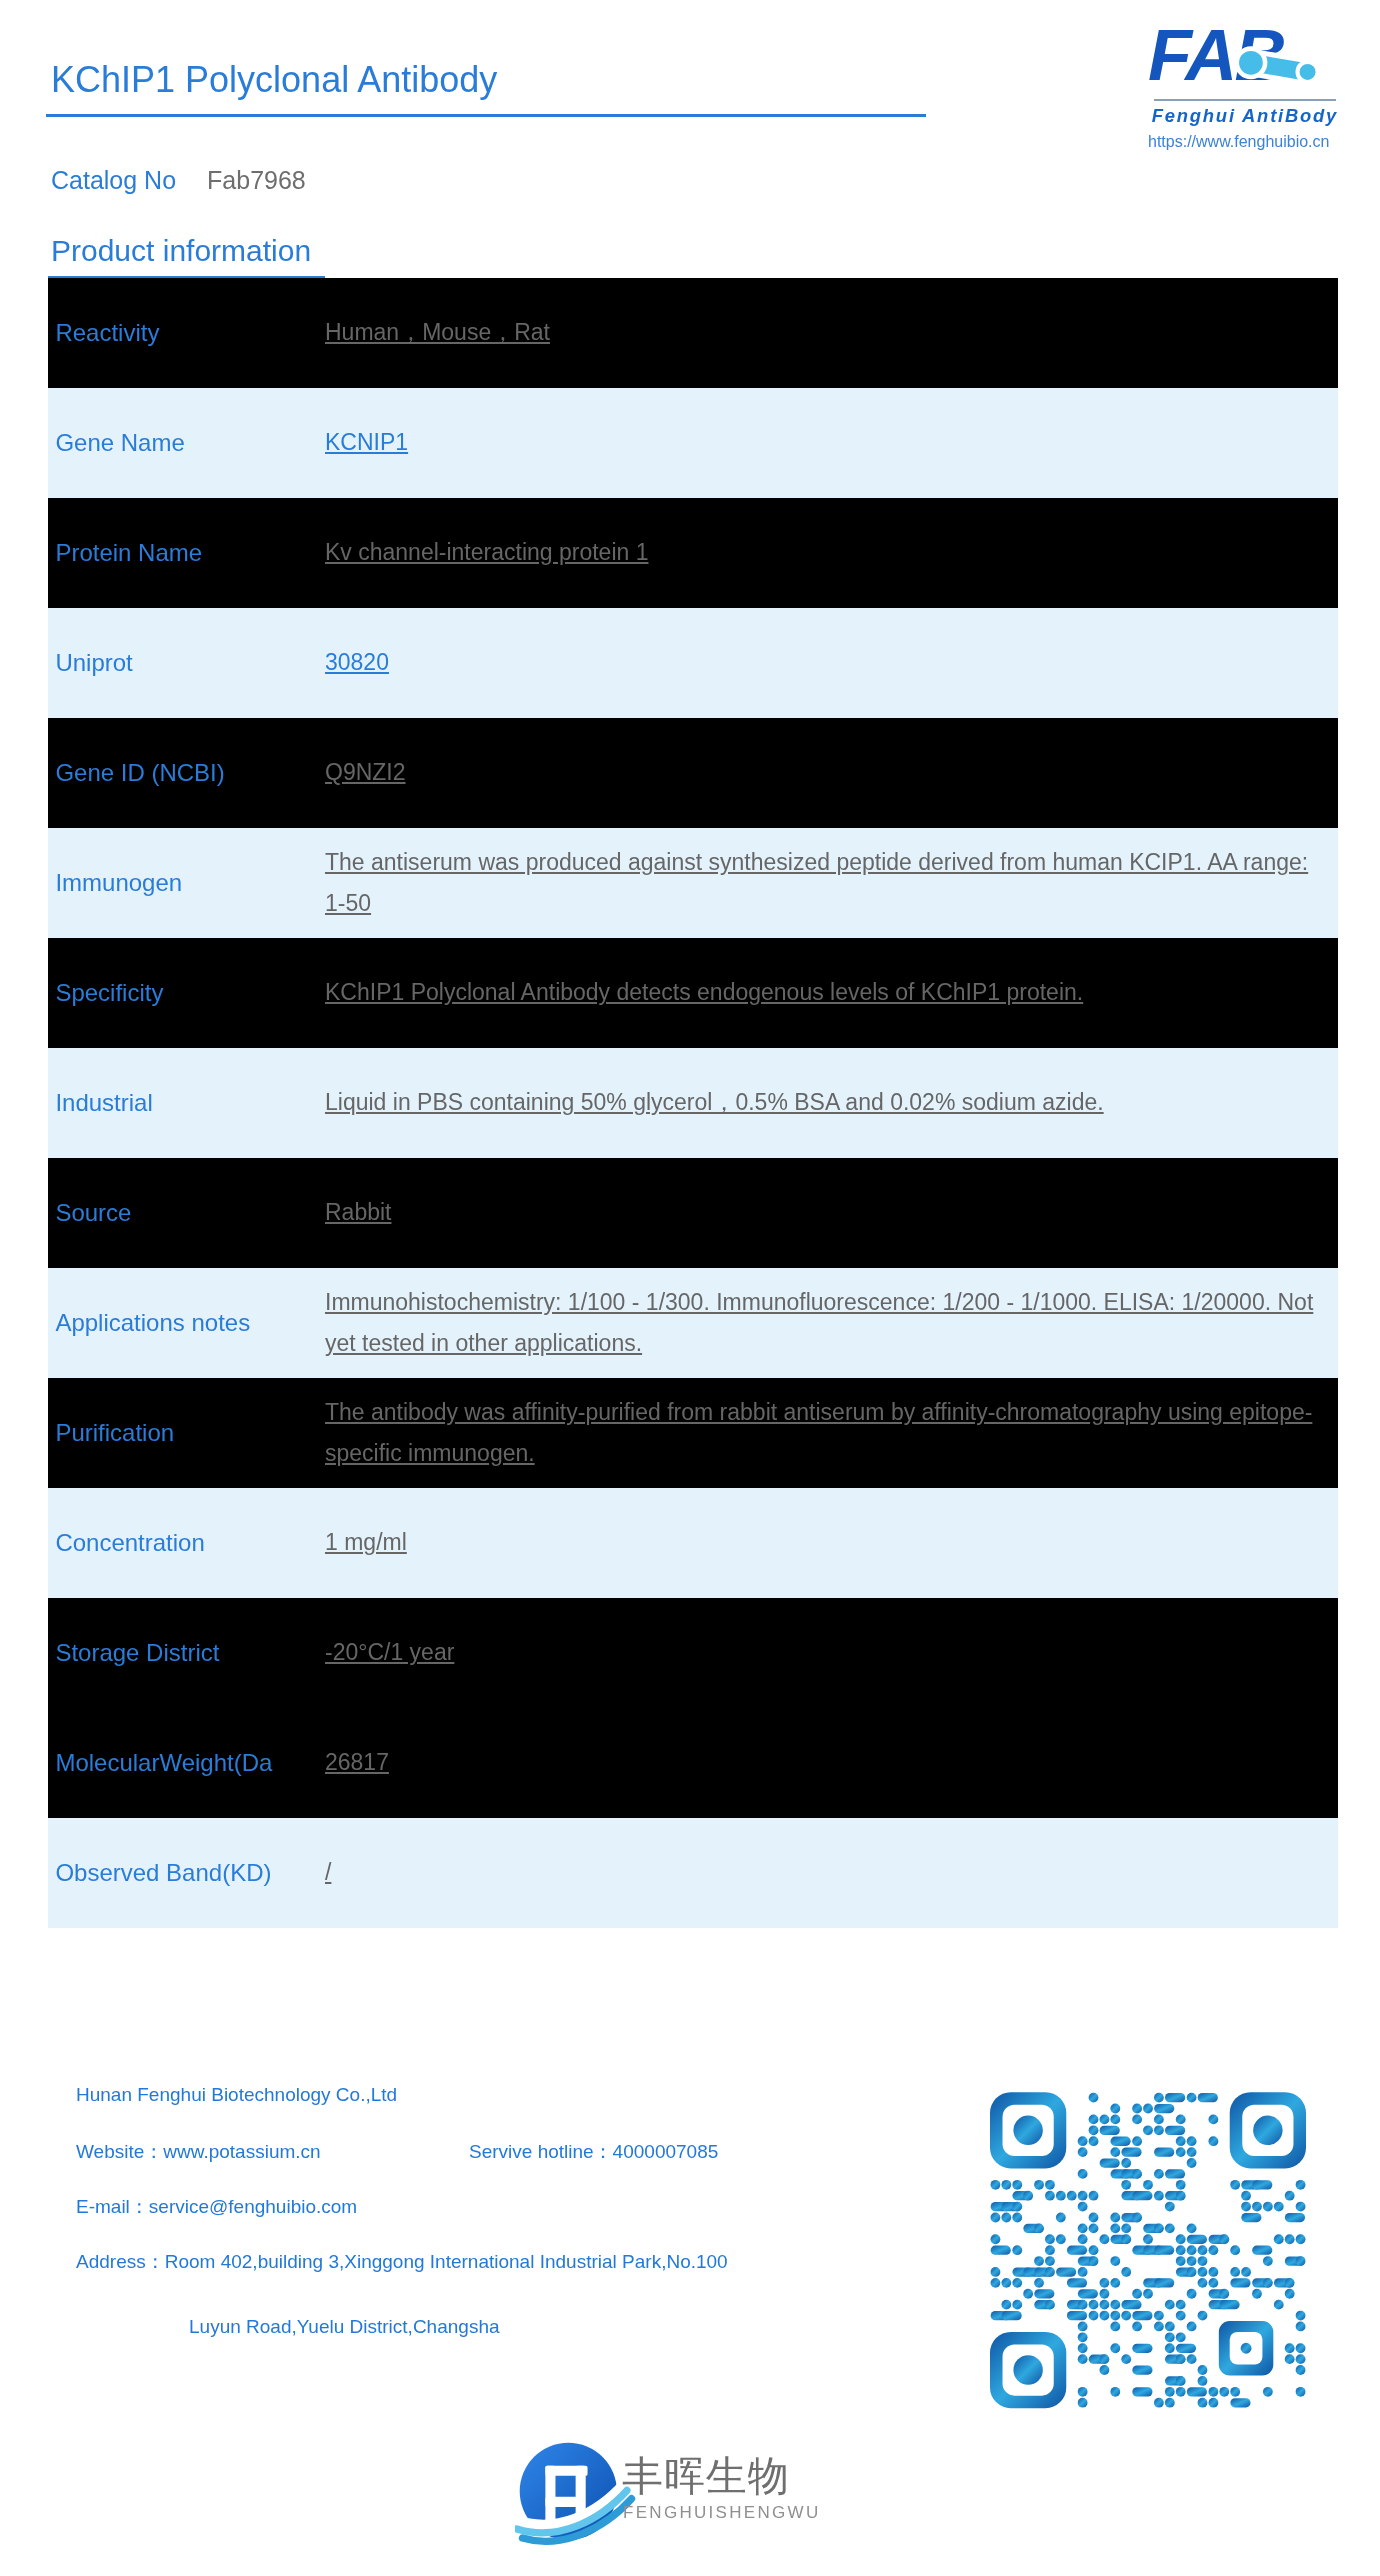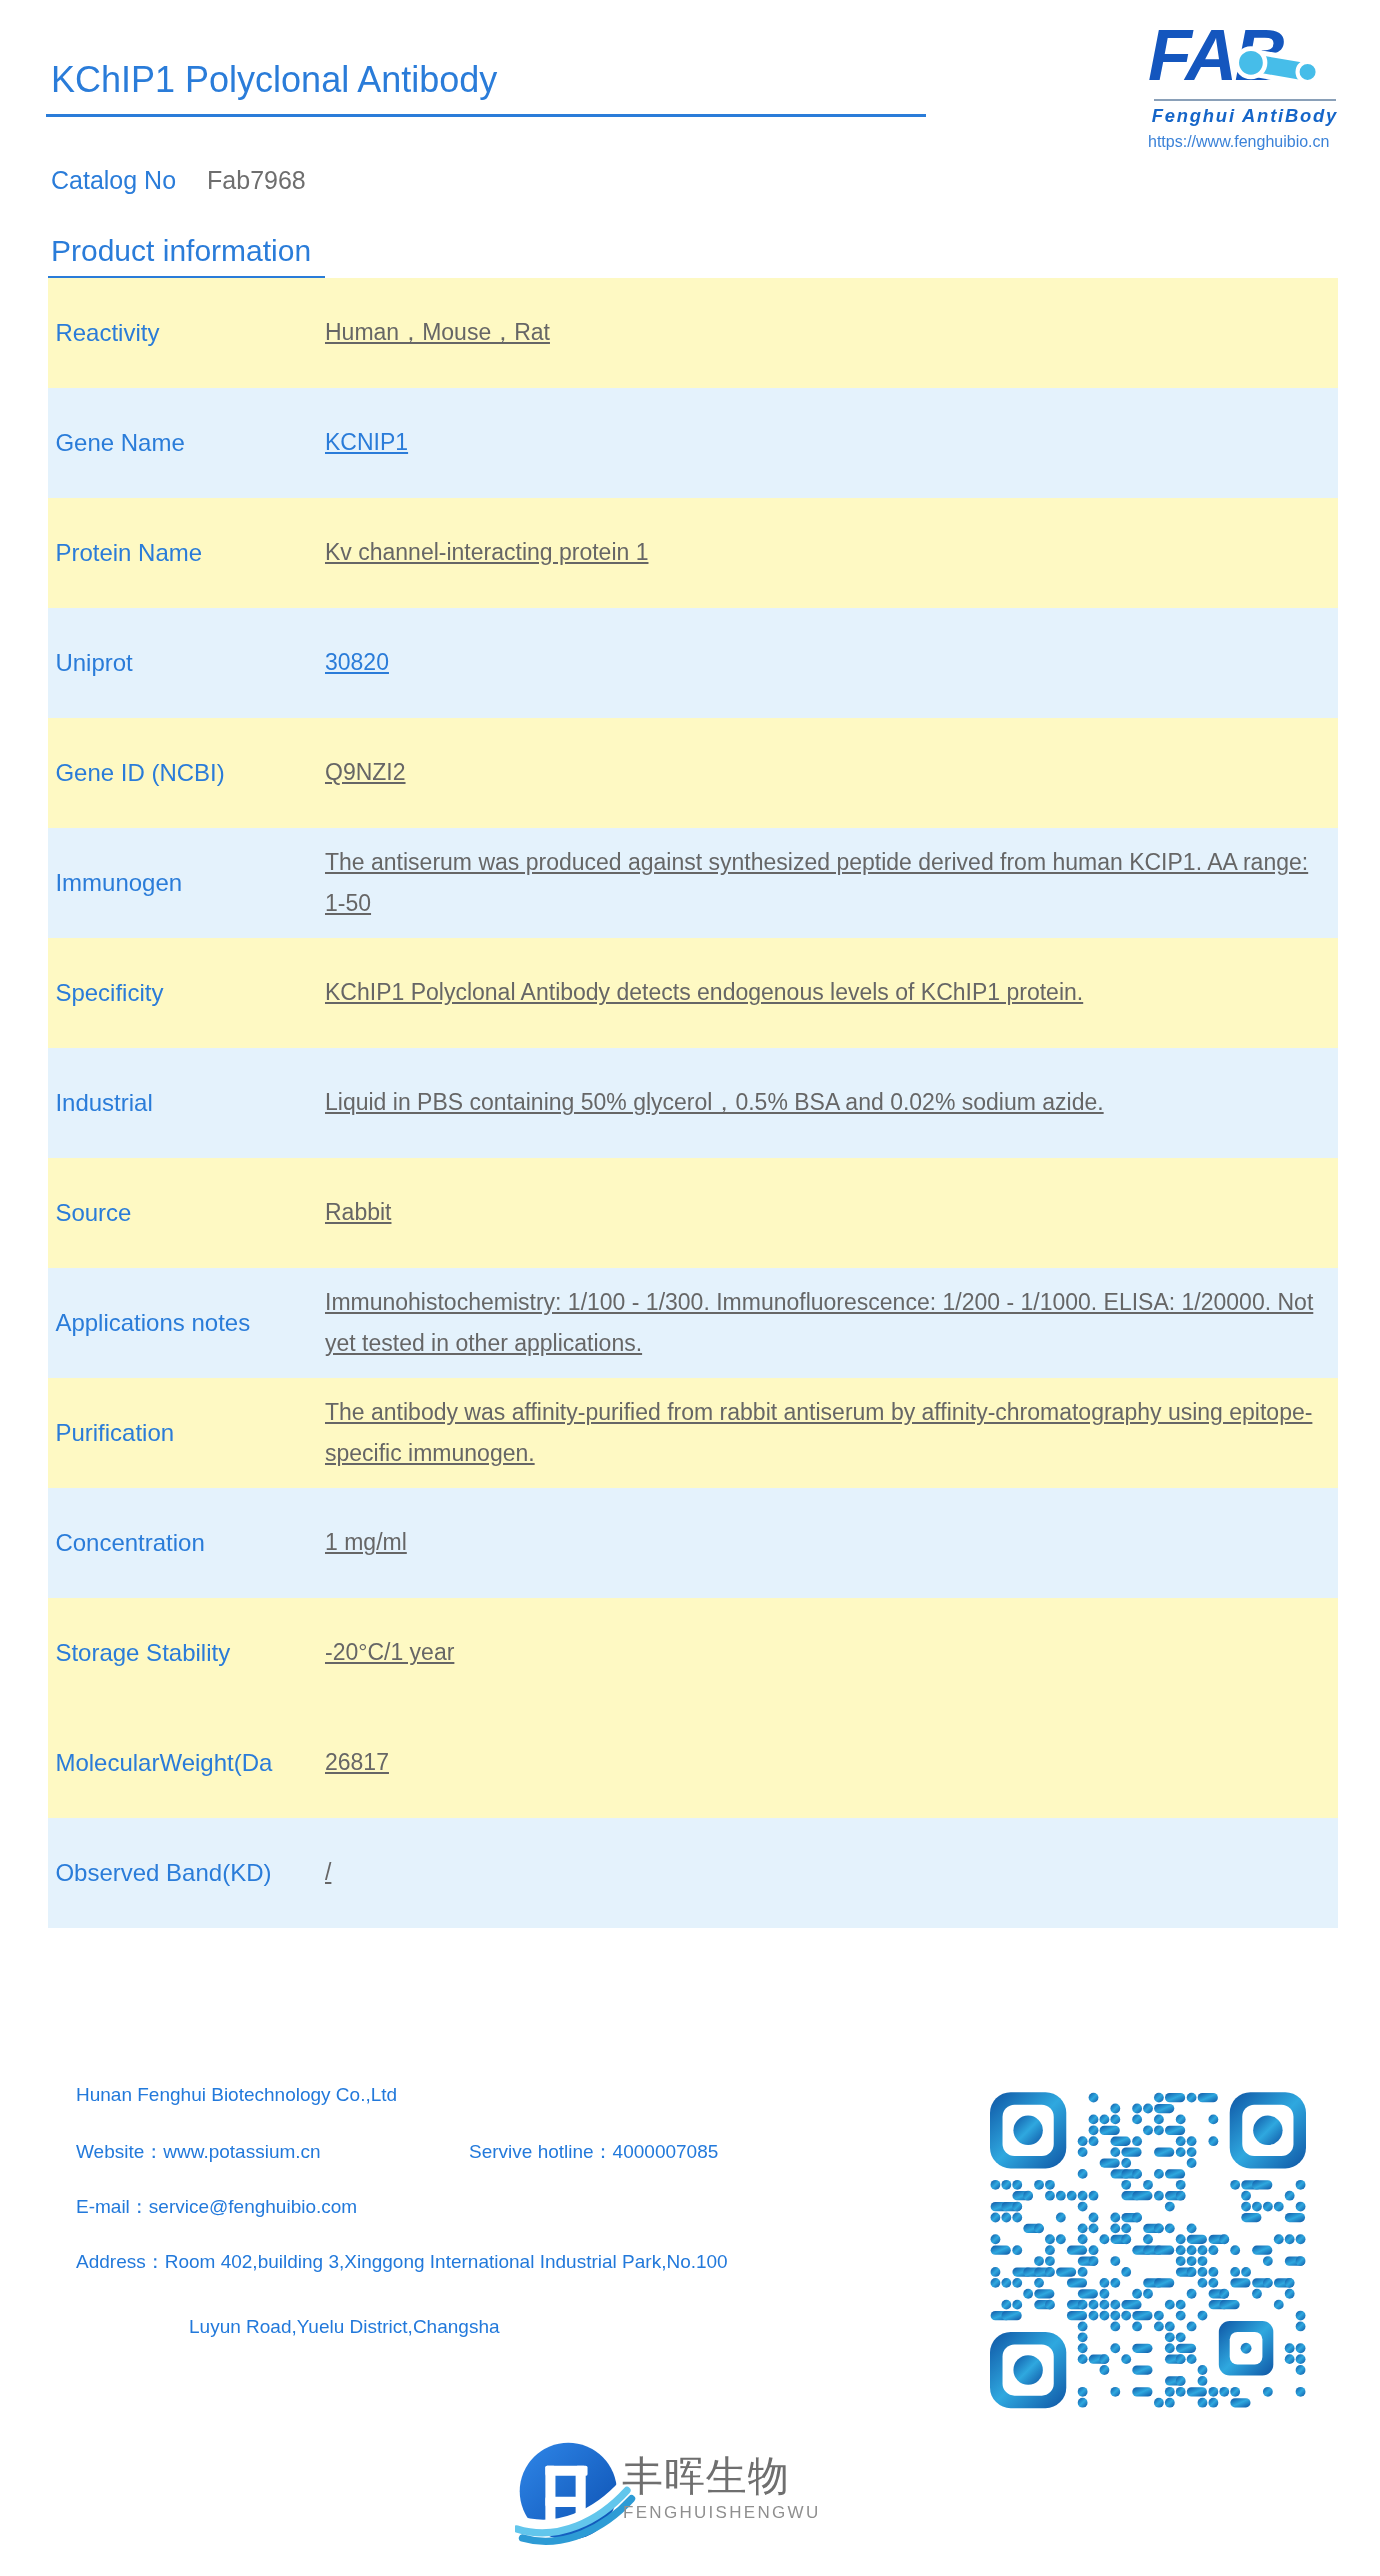--- a/index.html
+++ b/index.html
@@ -27,21 +27,21 @@
 
   .catalog{position:absolute;left:51px;top:166px;font-size:25px;text-align:center;}
   .catalog-label{color:var(--accent);}
   .catalog-value{color:#6e6e6e;margin-left:31px;}
 
   .section-title{position:absolute;left:51px;top:234px;font-size:30px;font-weight:400;color:var(--accent);}
   .section-underline{position:absolute;left:48px;top:276px;width:277px;height:2.8px;background:var(--accent);}
 
   
   .ptable{position:absolute;left:48px;top:278px;width:1290px;}
-  .trow{display:flex;align-items:center;height:110px;background:#fef9c3;}
+  .trow{display:flex;align-items:center;height:110px;background:#000000;}
   .trow.alt{background:var(--row-bg);}
   .tlabel{flex:none;width:277px;padding-left:7.4px;font-size:24px;color:var(--accent);}
   .tvalue{width:998px;font-size:23px;line-height:1.8;color:var(--value-gray);overflow-wrap:anywhere;text-decoration:underline;}
   .tvalue.link{color:var(--accent);}
 
   
   .fline{position:absolute;font-size:19px;color:var(--footer-blue);white-space:nowrap;}
   .f-company{left:76px;top:2084px;}
   .f-site{left:76px;top:2139px;width:874px;}
   .f-hotline{position:absolute;left:393px;top:0;}
@@ -127,21 +127,21 @@
       </div>
       <div class="trow">
         <div class="tlabel">Purification</div>
         <div class="tvalue">The antibody was affinity-purified from rabbit antiserum by affinity-chromatography using epitope-specific immunogen.</div>
       </div>
       <div class="trow alt">
         <div class="tlabel">Concentration</div>
         <div class="tvalue">1 mg/ml</div>
       </div>
       <div class="trow">
-        <div class="tlabel">Storage Stability</div>
+        <div class="tlabel">Storage District</div>
         <div class="tvalue">-20°C/1 year</div>
       </div>
       <div class="trow">
         <div class="tlabel">MolecularWeight(Da</div>
         <div class="tvalue">26817</div>
       </div>
       <div class="trow alt">
         <div class="tlabel">Observed Band(KD)</div>
         <div class="tvalue">/</div>
       </div>

